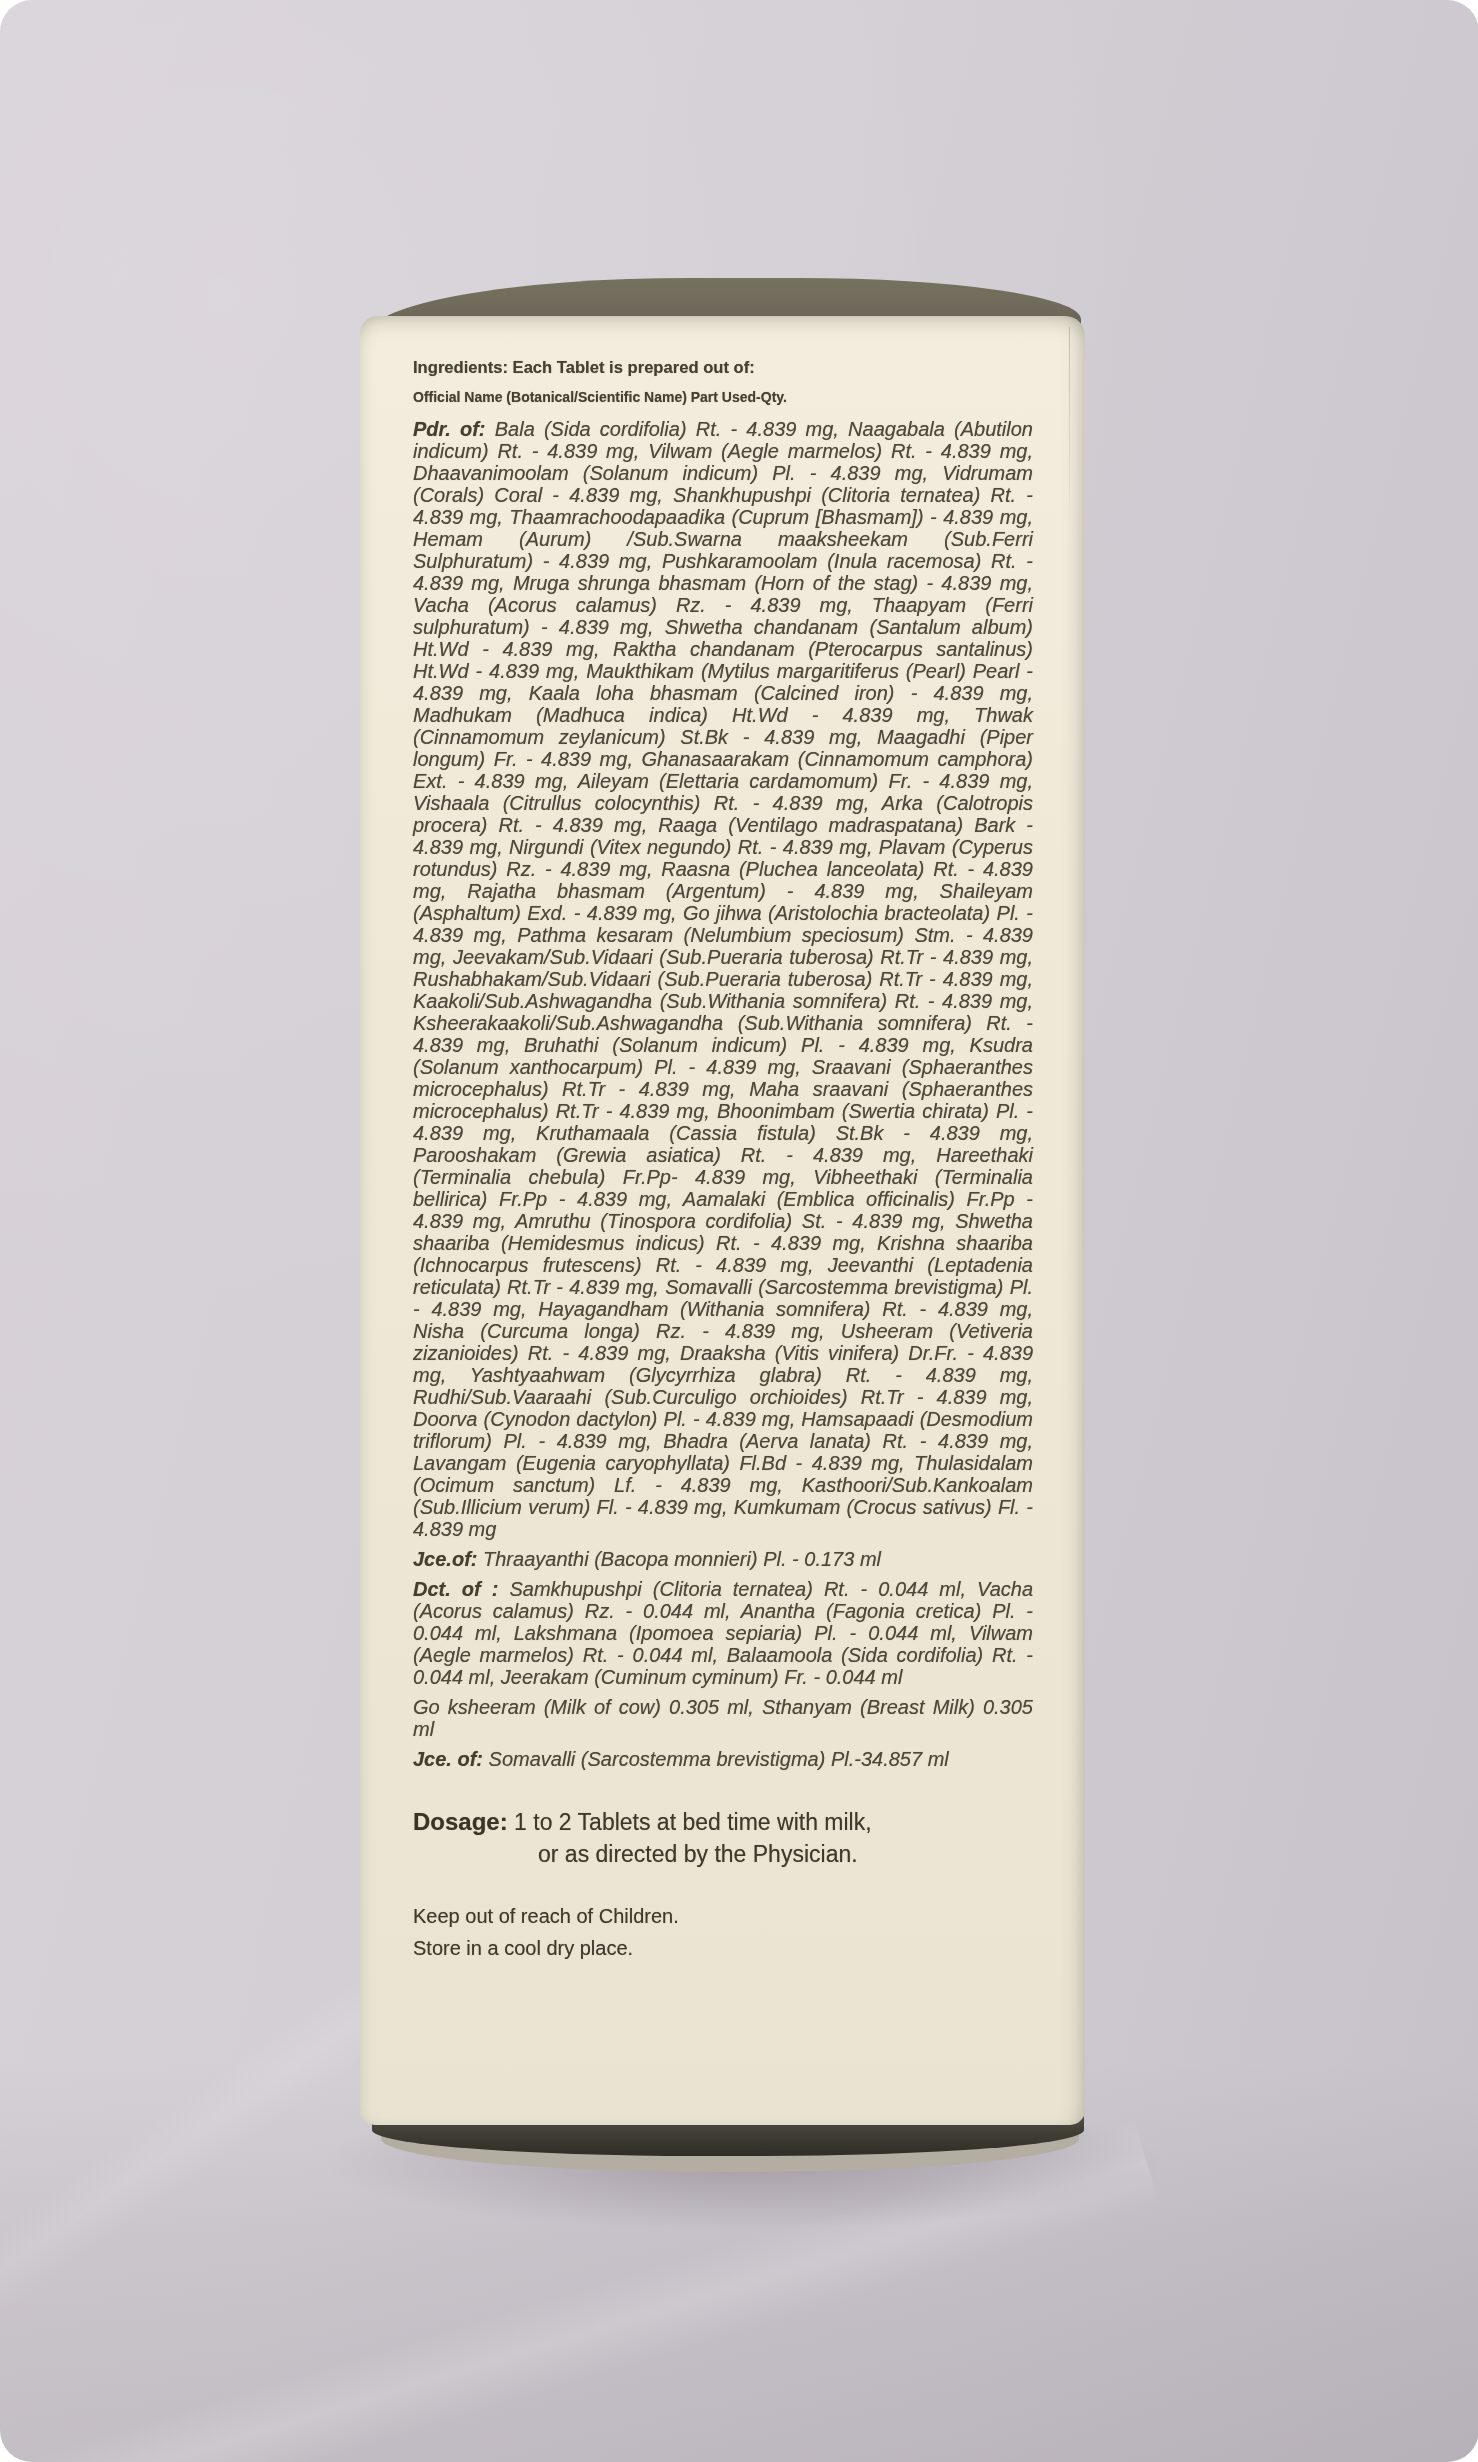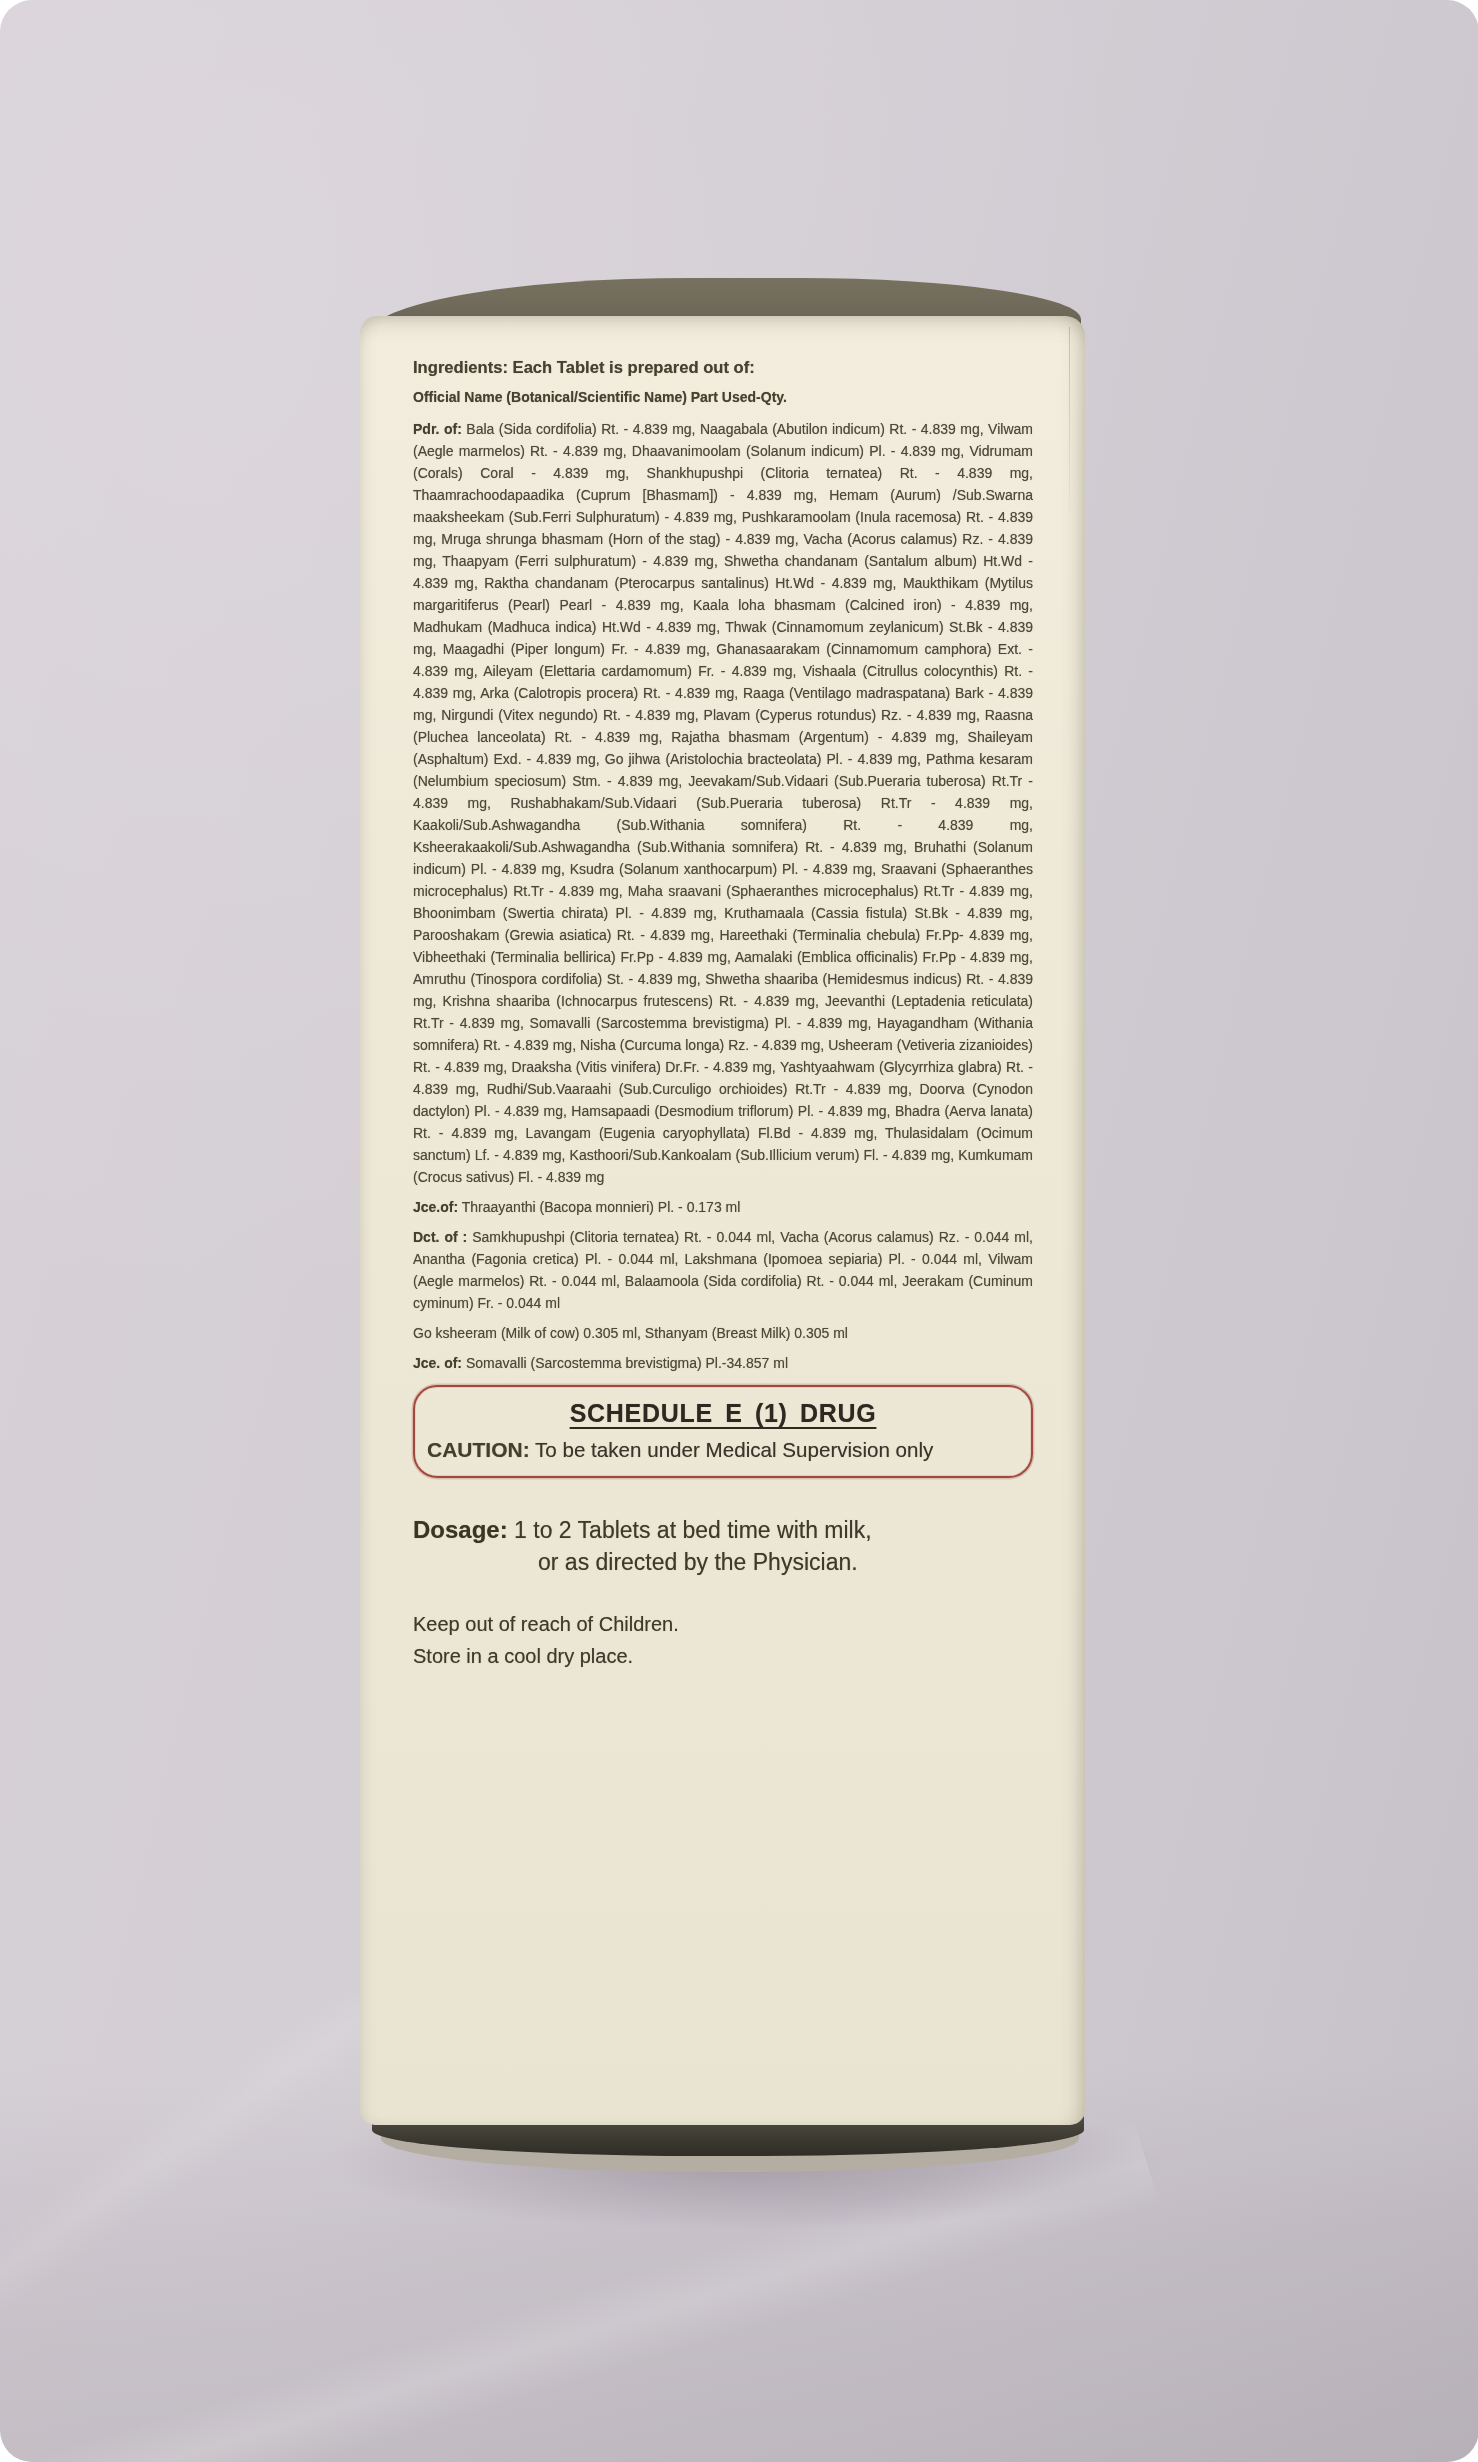--- a/index.html
+++ b/index.html
@@ -37,21 +37,21 @@
                inset 10.8px 0 16px -10.8px rgba(120,114,98,0.22),
                inset 0 17.6px 21.6px -15px rgba(115,110,95,0.35);}
   .crease{position:absolute;left:709px;top:10.8px;width:1.4px;height:203px;
     background:linear-gradient(180deg,rgba(120,112,95,0.35),rgba(120,112,95,0));}
 
   
   .label{position:absolute;left:53px;top:42px;width:620px;color:#4e473a;
     text-shadow:0 0 0.8px rgba(80,72,58,0.55);}
   .hdr{font-size:16.6px;font-weight:bold;line-height:20px;margin:0 0 8.8px;color:#47402f;}
   .hdr2{font-size:14px;font-weight:bold;line-height:20px;margin:0 0 11.5px;color:#47402f;}
-  .bd{font-size:14px;line-height:22px;text-align:justify;margin:0 0 8px;}
+  .bd{font-size:20px;line-height:22px;text-align:justify;margin:0 0 8px;font-style:italic;}
   .b{font-weight:bold;color:#453e2f;}
 
   .schedule{margin-top:10.8px;border:2px solid #a2493f;border-radius:24px;padding:10.8px 8px 13.5px;
     box-shadow:0 0 0 1.4px rgba(162,73,63,0.25), inset 0 0 0 0.7px rgba(162,73,63,0.20);}
   .sch-title{text-align:center;font-weight:bold;font-size:25px;line-height:30px;letter-spacing:0.7px;
     word-spacing:4.7px;color:#2e2920;text-decoration:underline;text-decoration-thickness:2px;text-underline-offset:4.7px;}
   .sch-caution{font-size:20.6px;line-height:26px;margin-top:8.8px;padding-left:4px;color:#3a342a;}
   .sch-caution .b{font-size:21px;}
 
   .dosage{font-size:23px;line-height:32px;margin:36px 0 0;color:#3f392c;}
@@ -87,25 +87,20 @@
 
       <p class="bd"><span class="b">Dct. of :</span>
         <span>Samkhupushpi (Clitoria ternatea) Rt. - 0.044 ml, Vacha (Acorus calamus) Rz. - 0.044 ml, Anantha (Fagonia cretica) Pl. - 0.044 ml, Lakshmana (Ipomoea sepiaria) Pl. - 0.044 ml, Vilwam (Aegle marmelos) Rt. - 0.044 ml, Balaamoola (Sida cordifolia) Rt. - 0.044 ml, Jeerakam (Cuminum cyminum) Fr. - 0.044 ml</span></p>
 
       <p class="bd">Go ksheeram (Milk of cow) 0.305 ml, Sthanyam (Breast Milk) 0.305 ml</p>
 
       <p class="bd"><span class="b">Jce. of:</span>
         <span>Somavalli (Sarcostemma brevistigma) Pl.-34.857 ml</span></p>
 
 
-      <div class="schedule">
-        <div class="sch-title">SCHEDULE E (1) DRUG</div>
-        <div class="sch-caution"><span class="b">CAUTION:</span>
-          <span>To be taken under Medical Supervision only</span></div>
-      </div>
 
       <p class="dosage"><span class="b">Dosage:</span>
         <span>1 to 2 Tablets at bed time with milk,</span><br>
         <span class="indent2">or as directed by the Physician.</span></p>
 
       <p class="storage"><span>Keep out of reach of Children.</span><br>
         <span>Store in a cool dry place.</span></p>
     </div>
   </div>
 </div>

